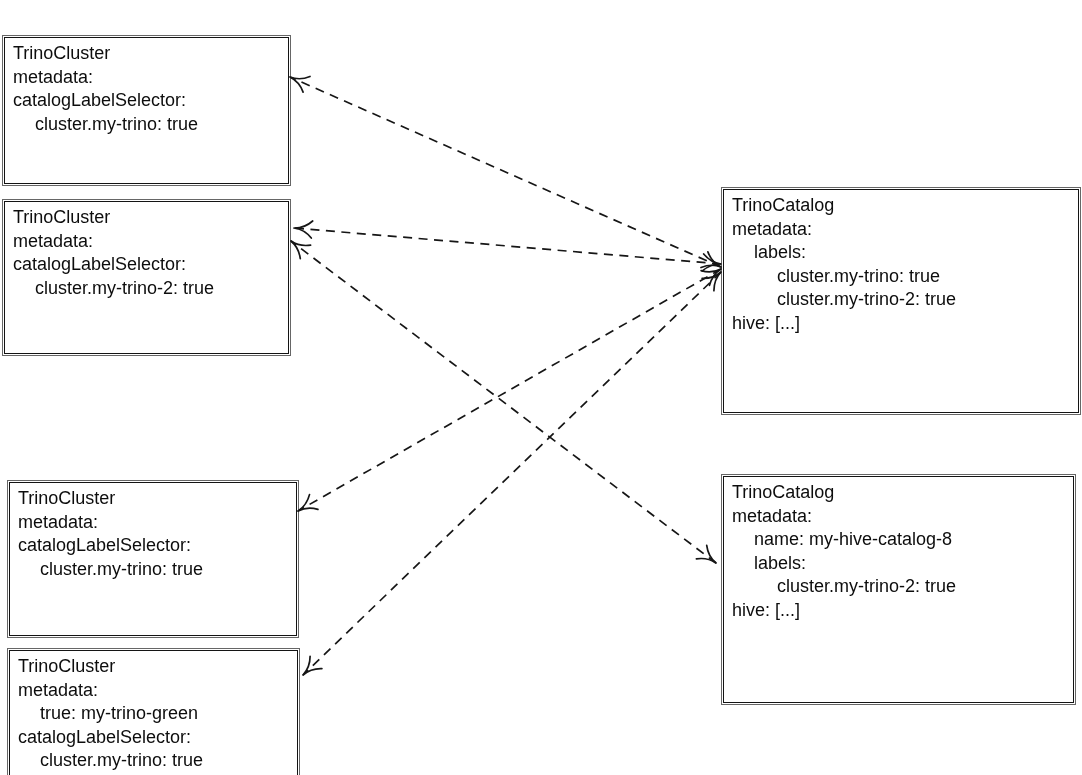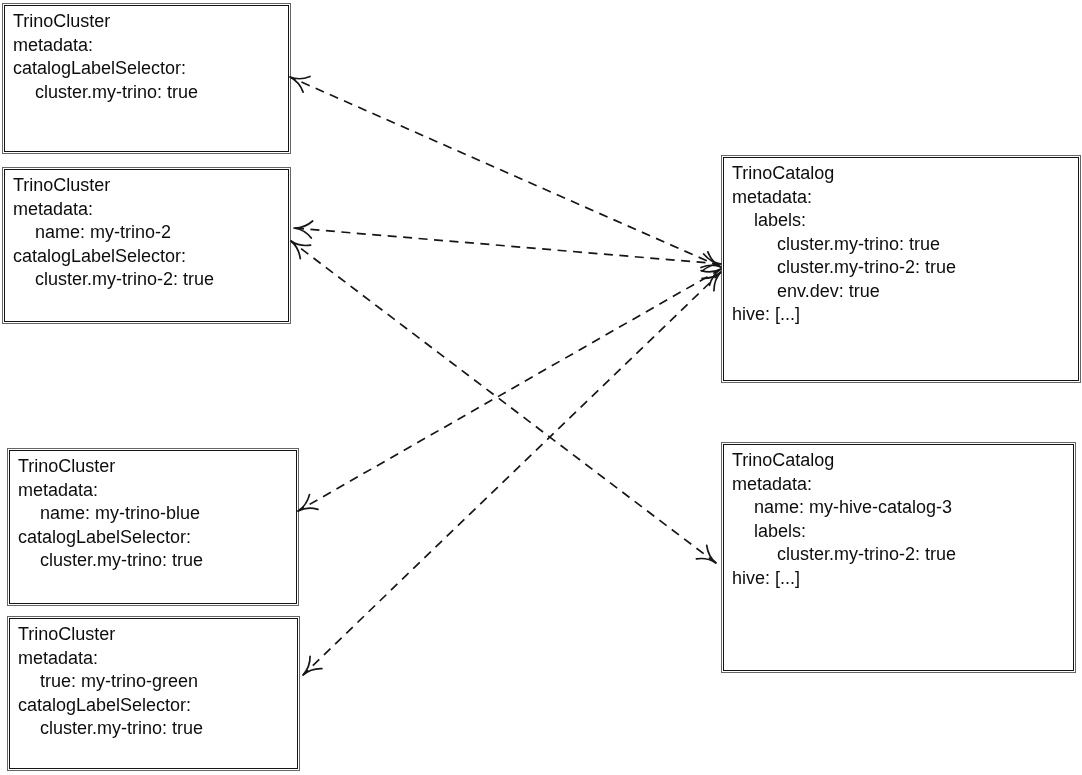--- a/index.html
+++ b/index.html
@@ -14,20 +14,21 @@
   svg.arrows{position:absolute;left:0;top:0;width:1082px;height:775px;z-index:1;}
   .dash{fill:none;stroke:#161616;stroke-width:1.7;stroke-dasharray:9 6.5;}
   .hd{fill:none;stroke:#161616;stroke-width:1.7;stroke-linecap:round;}
   .box{
     position:absolute;
     background:#ffffff;
     border:1.7px solid #141414;
     box-sizing:border-box;
     padding:4px 8px 0 8px;
     z-index:2;
+    margin-top:32px;
   }
   
   .box::before{
     content:"";
     position:absolute;
     left:-3px;top:-3px;right:-3px;bottom:-3px;
     border:1px solid rgba(20,20,20,0.65);
     pointer-events:none;
   }
   .ln{
@@ -74,53 +75,50 @@
   <div class="box" style="left:4px;top:5px;width:285px;height:147px">
     <div class="ln">TrinoCluster</div>
     <div class="ln">metadata:</div>
     <div class="ln">catalogLabelSelector:</div>
     <div class="ln ind1">cluster.my-trino: true</div>
   </div>
 
   <div class="box" style="left:4px;top:169px;width:285px;height:153px">
     <div class="ln">TrinoCluster</div>
     <div class="ln">metadata:</div>
-    <div class="ln ind1">name: my-trino-2</div>
     <div class="ln">catalogLabelSelector:</div>
     <div class="ln ind1">cluster.my-trino-2: true</div>
   </div>
 
   <div class="box" style="left:9px;top:450px;width:288px;height:154px">
     <div class="ln">TrinoCluster</div>
     <div class="ln">metadata:</div>
-    <div class="ln ind1">name: my-trino-blue</div>
     <div class="ln">catalogLabelSelector:</div>
     <div class="ln ind1">cluster.my-trino: true</div>
   </div>
 
   <div class="box" style="left:9px;top:618px;width:289px;height:151px">
     <div class="ln">TrinoCluster</div>
     <div class="ln">metadata:</div>
     <div class="ln ind1">true: my-trino-green</div>
     <div class="ln">catalogLabelSelector:</div>
     <div class="ln ind1">cluster.my-trino: true</div>
   </div>
 
   <div class="box" style="left:723px;top:157px;width:356px;height:224px">
     <div class="ln">TrinoCatalog</div>
     <div class="ln">metadata:</div>
     <div class="ln ind1">labels:</div>
     <div class="ln ind2">cluster.my-trino: true</div>
     <div class="ln ind2">cluster.my-trino-2: true</div>
-    <div class="ln ind2">env.dev: true</div>
     <div class="ln">hive: [...]</div>
   </div>
 
   <div class="box" style="left:723px;top:444px;width:351px;height:227px">
     <div class="ln">TrinoCatalog</div>
     <div class="ln">metadata:</div>
-    <div class="ln ind1">name: my-hive-catalog-3</div>
+    <div class="ln ind1">name: my-hive-catalog-8</div>
     <div class="ln ind1">labels:</div>
     <div class="ln ind2">cluster.my-trino-2: true</div>
     <div class="ln">hive: [...]</div>
   </div>
 
 </div>
 
 </body></html>

